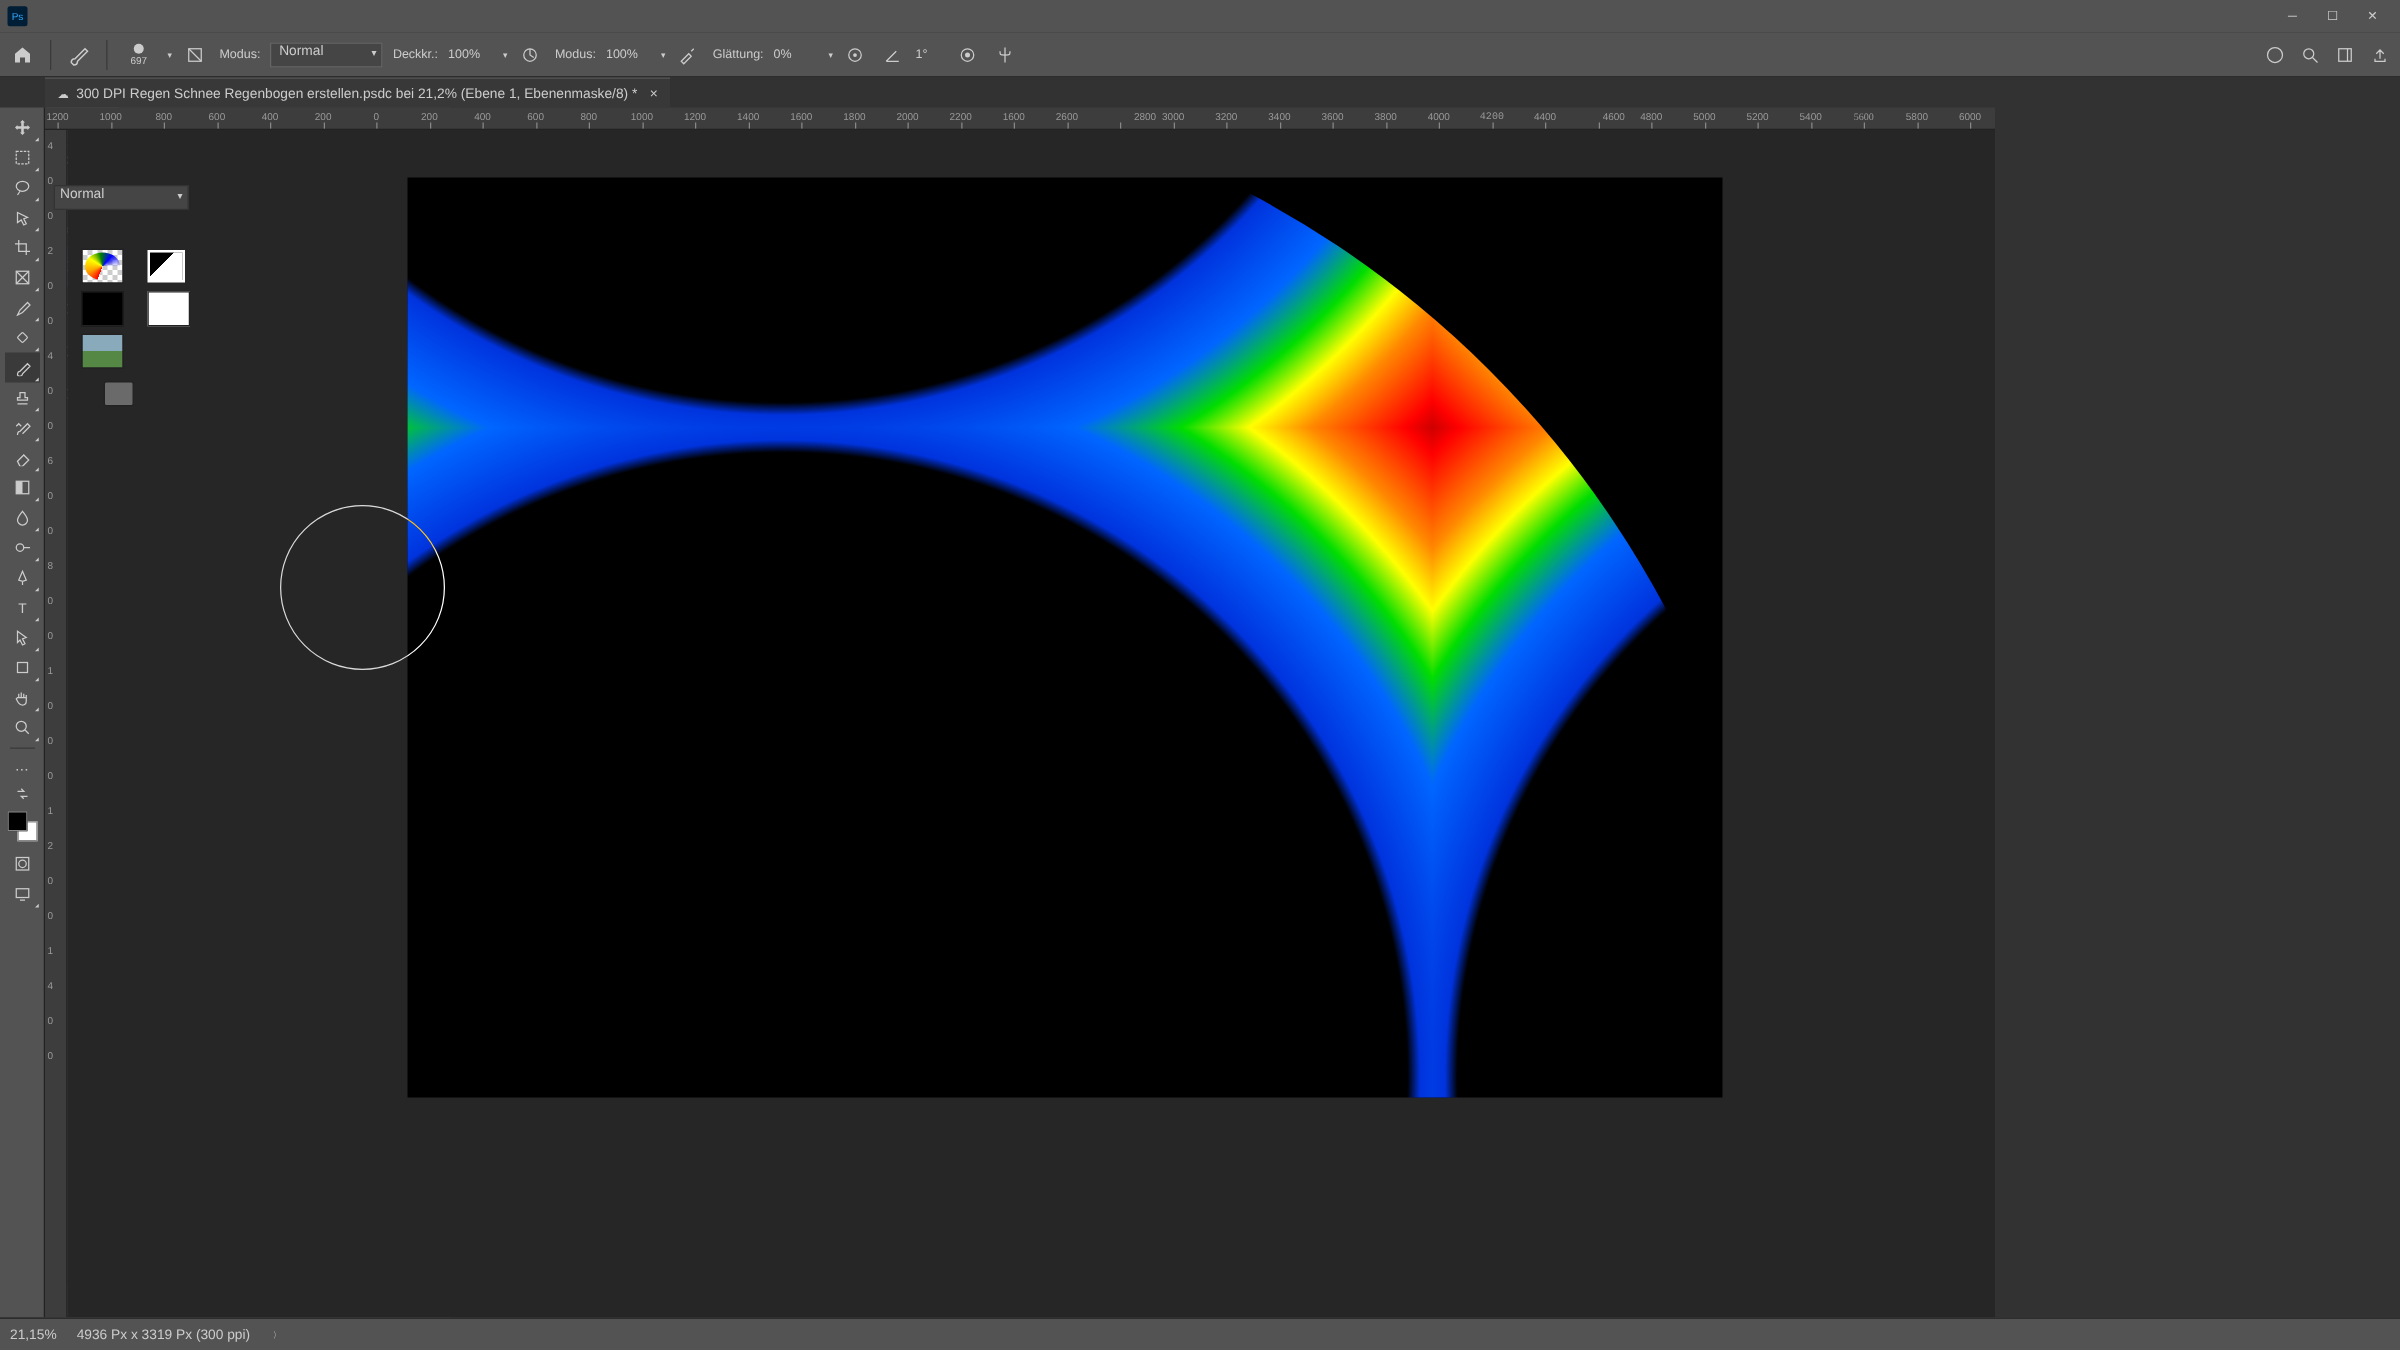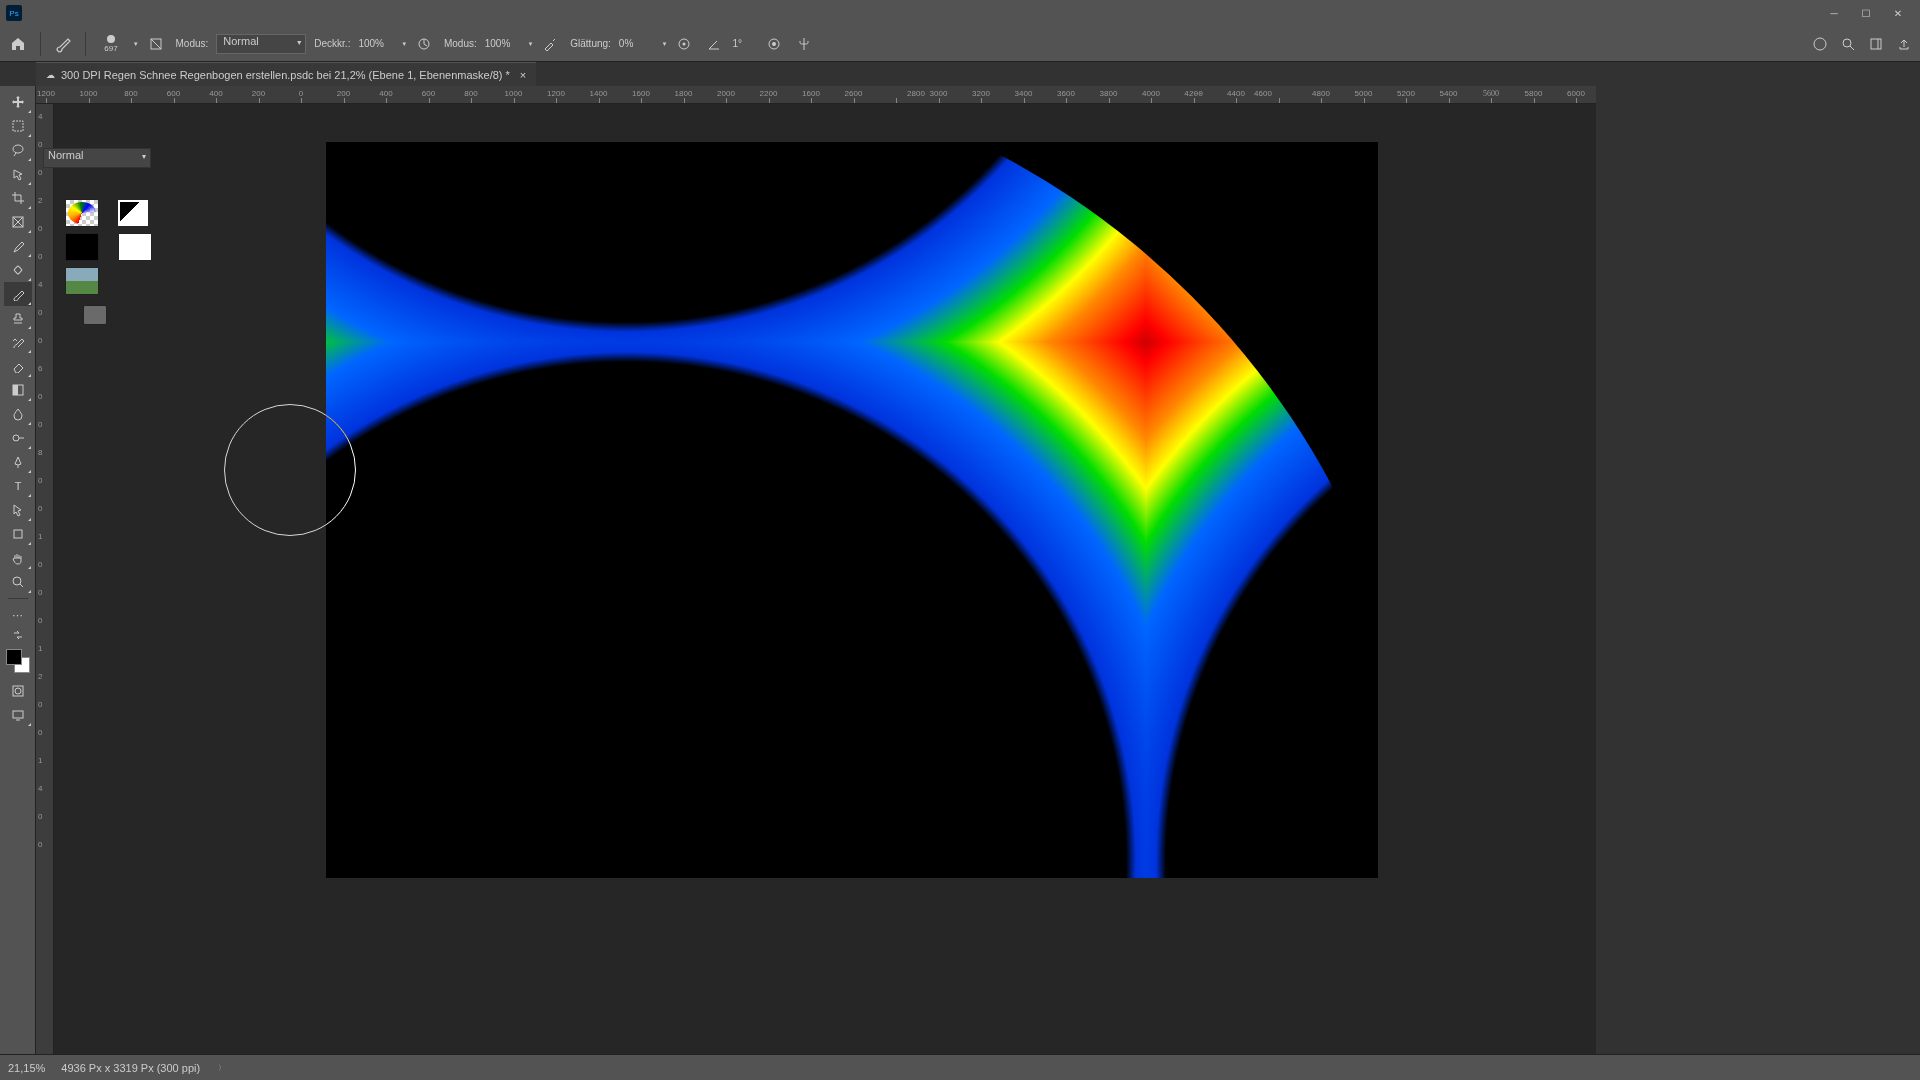--- a/index.html
+++ b/index.html
@@ -409,21 +409,21 @@
       <div class="ticklabel" style="left: 1030px;">3600</div>
       <div class="tick" style="left: 1072.5px;"></div>
       <div class="ticklabel" style="left: 1072.5px;">3800</div>
       <div class="tick" style="left: 1115px;"></div>
       <div class="ticklabel" style="left: 1115px;">4000</div>
       <div class="tick" style="left: 1157.5px;"></div>
       <div class="ticklabel" style="left: 1157.5px; font-family: Liberation Mono, monospace;">4200</div>
       <div class="tick" style="left: 1200px;"></div>
       <div class="ticklabel" style="left: 1200px;">4400</div>
       <div class="tick" style="left: 1242.5px;"></div>
-      <div class="ticklabel" style="left: 1227px;">4600</div>
+      <div class="ticklabel" style="left: 1255px;">4600</div>
       <div class="tick" style="left: 1285px;"></div>
       <div class="ticklabel" style="left: 1285px;">4800</div>
       <div class="tick" style="left: 1327.5px;"></div>
       <div class="ticklabel" style="left: 1327.5px;">5000</div>
       <div class="tick" style="left: 1370px;"></div>
       <div class="ticklabel" style="left: 1370px;">5200</div>
       <div class="tick" style="left: 1412.5px;"></div>
       <div class="ticklabel" style="left: 1412.5px;">5400</div>
       <div class="tick" style="left: 1455px;"></div>
       <div class="ticklabel" style="left: 1455px; font-family: Liberation Serif, serif;">5600</div>

